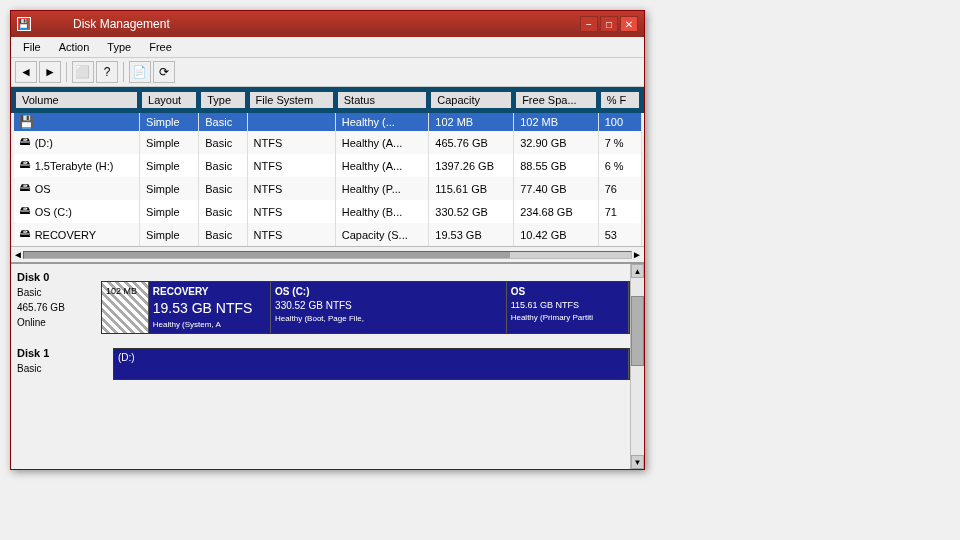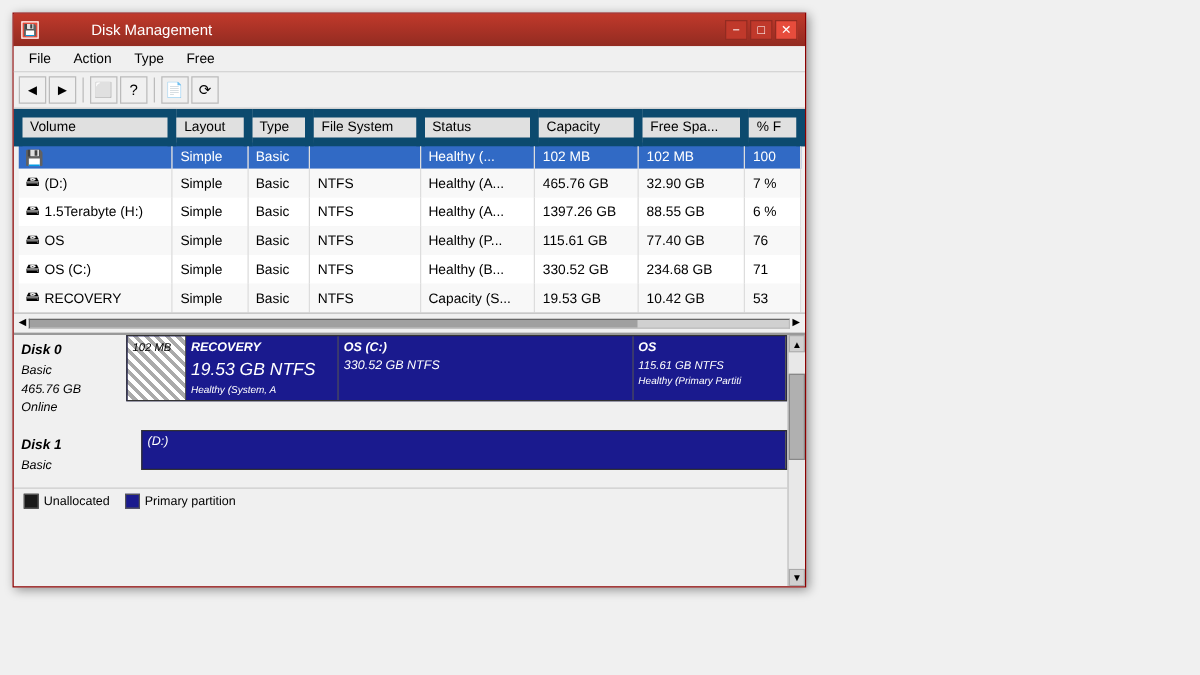--- a/index.html
+++ b/index.html
@@ -122,21 +122,21 @@
     }
     table {
       width: 100%;
       border-collapse: collapse;
       min-width: 600px;
     }
     thead tr {
       background: #e8e8e8;
     }
     th {
-      border: 7px solid #0c4a6e;
+      border: 5px solid #0c4a6e;
       padding: 2px 6px;
       text-align: left;
       font-weight: normal;
       font-size: 11px;
       white-space: nowrap;
       background: #e0e0e0;
     }
     td {
       border-right: 1px solid #ddd;
       padding: 2px 6px;
@@ -170,24 +170,23 @@
     .hscroll-thumb {
       position: absolute;
       left: 0;
       top: 0;
       width: 80%;
       height: 100%;
       background: #a0a0a0;
     }
     .disk-row {
       display: flex;
-      align-items: flex-start;
+      align-items: flex-end;
       margin-bottom: 6px;
       min-height: 70px;
-      font-style: italic;
     }
     .disk-info {
       width: 90px;
       min-width: 90px;
       padding: 4px 6px;
       font-size: 10px;
       line-height: 1.5;
     }
     .disk-info-name { font-weight: bold; font-size: 11px; }
     .disk-bar {
@@ -450,20 +449,21 @@
 
             <div class="disk-segment seg-blue" style="flex:3;">
               <div style="font-weight:bold; font-size:10px;">RECOVERY</div>
               <div style="font-size:14px;">19.53 GB NTFS</div>
               <div style="font-size:8px;">Healthy (System, A</div>
             </div>
 
             <div class="disk-segment seg-blue" style="flex:6;">
               <div style="font-weight:bold; font-size:10px;">OS (C:)</div>
               <div style="font-size:10px;">330.52 GB NTFS</div>
+              <div style="font-size:8px;">Healthy (Boot, Page File,</div>
             </div>
 
             <div class="disk-segment seg-blue" style="flex:3;">
               <div style="font-weight:bold; font-size:10px;">OS</div>
               <div style="font-size:9px;">115.61 GB NTFS</div>
               <div style="font-size:8px;">Healthy (Primary Partiti</div>
             </div>
           </div>
         </div>
 
@@ -472,30 +472,20 @@
             <div class="disk-info-name">Disk 1</div>
             <div>Basic</div>
           </div>
           <div class="disk-bar" style="height:32px; align-items:center;">
             <div class="disk-segment seg-blue" style="flex:1; height:100%; padding:2px 4px;">
               <div style="font-size:10px;">(D:)</div>
             </div>
           </div>
         </div>
 
-        <div class="legend">
-          <div class="legend-item">
-            <div class="legend-box" style="background:#1a1a1a;"></div>
-            <span>Unallocated</span>
-          </div>
-          <div class="legend-item">
-            <div class="legend-box" style="background:#1a1a8e;"></div>
-            <span>Primary partition</span>
-          </div>
-        </div>
       </div>
 
       <div class="vscrollbar">
         <div class="vs-btn">▲</div>
         <div class="vs-track">
           <div class="vs-thumb"></div>
         </div>
         <div class="vs-btn">▼</div>
       </div>
     </div>

